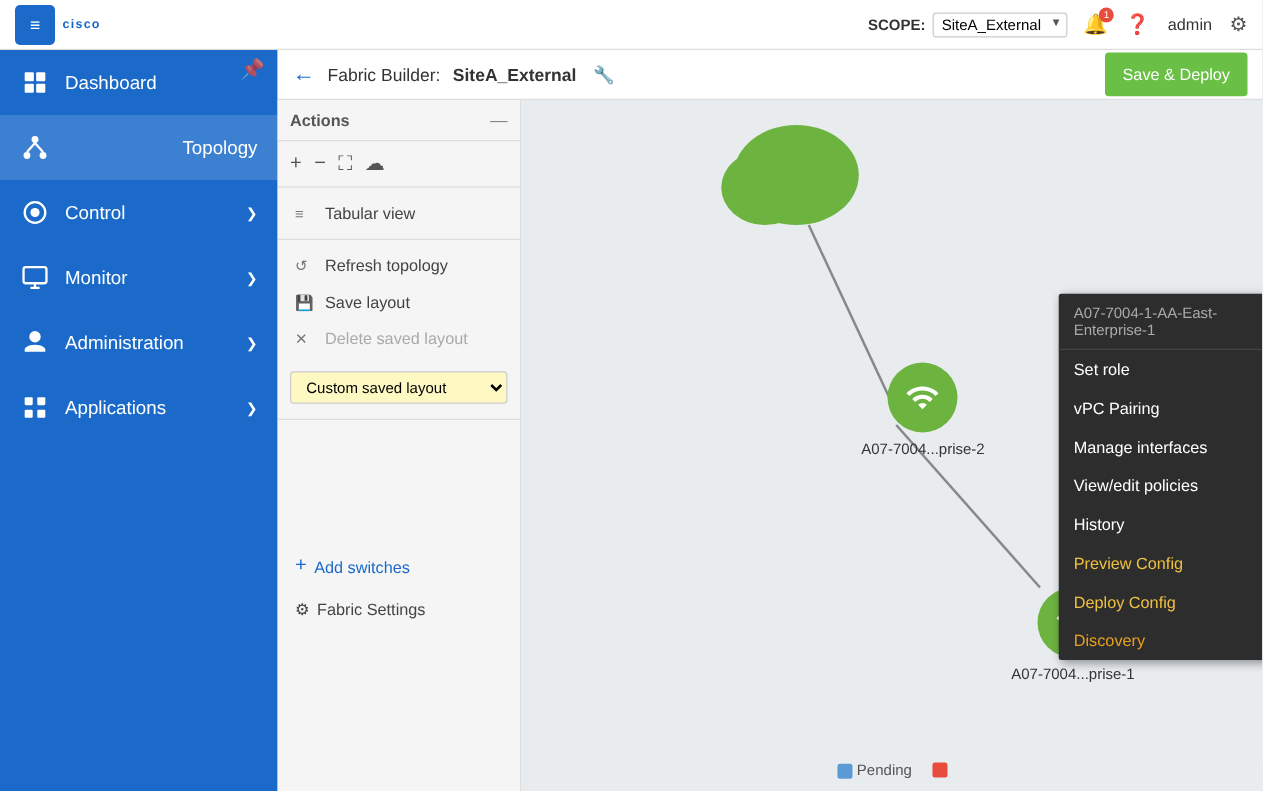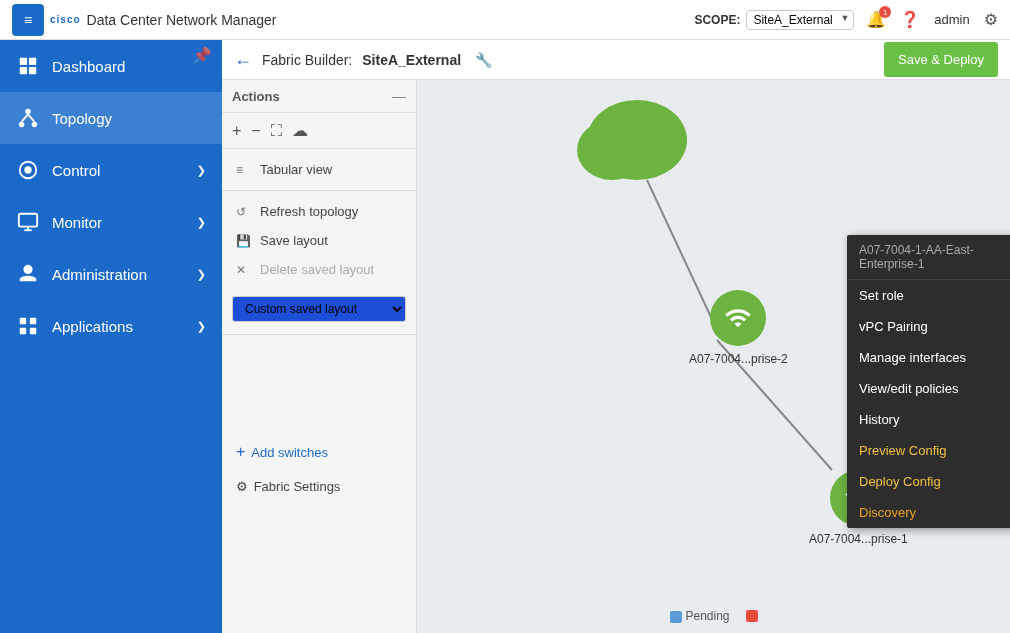--- a/index.html
+++ b/index.html
@@ -52,21 +52,21 @@
     .sidebar-item {
       display: flex;
       align-items: center;
       padding: 14px 16px;
       cursor: pointer;
       color: #fff;
       font-size: 15px;
       gap: 12px;
       position: relative;
     }
-    .sidebar-item.active { background: rgba(255,255,255,0.15); }
+    .sidebar-item.active { background: rgba(255,255,255,0.15); justify-content: space-between; }
     .sidebar-icon { width: 24px; height: 24px; display: flex; align-items: center; justify-content: center; flex-shrink: 0; }
     .sidebar-icon svg { width: 22px; height: 22px; fill: #fff; }
     .sidebar-label { font-size: 15px; }
     .sidebar-chevron { margin-left: auto; font-size: 11px; }
     .sidebar-pin { position: absolute; top: 8px; right: 8px; font-size: 14px; color: rgba(255,255,255,0.7); }
 
     
     .main { flex: 1; display: flex; flex-direction: column; overflow: hidden; }
 
     
@@ -143,21 +143,21 @@
     .layout-select-wrapper {
       padding: 6px 10px;
       display: flex;
     }
     .layout-select {
       width: 100%;
       padding: 4px 8px;
       font-size: 12px;
       border: 1px solid #ccc;
       border-radius: 3px;
-      background: #1d4ed8;
+      background: #fef9c3;
       cursor: pointer;
     }
     .add-switch-link {
       display: flex;
       align-items: center;
       gap: 6px;
       color: #1b6ac9;
       font-size: 13px;
       cursor: pointer;
       padding: 6px 0;
@@ -265,21 +265,20 @@
 <body>
 
 <div class="header">
   <div class="header-logo">
     <div class="header-logo-icon">
       <span>≡</span>
     </div>
     <div style="display:flex;flex-direction:column;line-height:1.1">
       <span class="cisco-logo-text">cisco</span>
     </div>
-    <span style="font-size:14px;color:#333;">Data Center Network Manager</span>
   </div>
   <div class="header-spacer"></div>
   <div class="header-scope">
     <span class="scope-label">SCOPE:</span>
     <div class="scope-select-wrapper">
       <select class="scope-select">
         <option>SiteA_External</option>
       </select>
     </div>
   </div>

